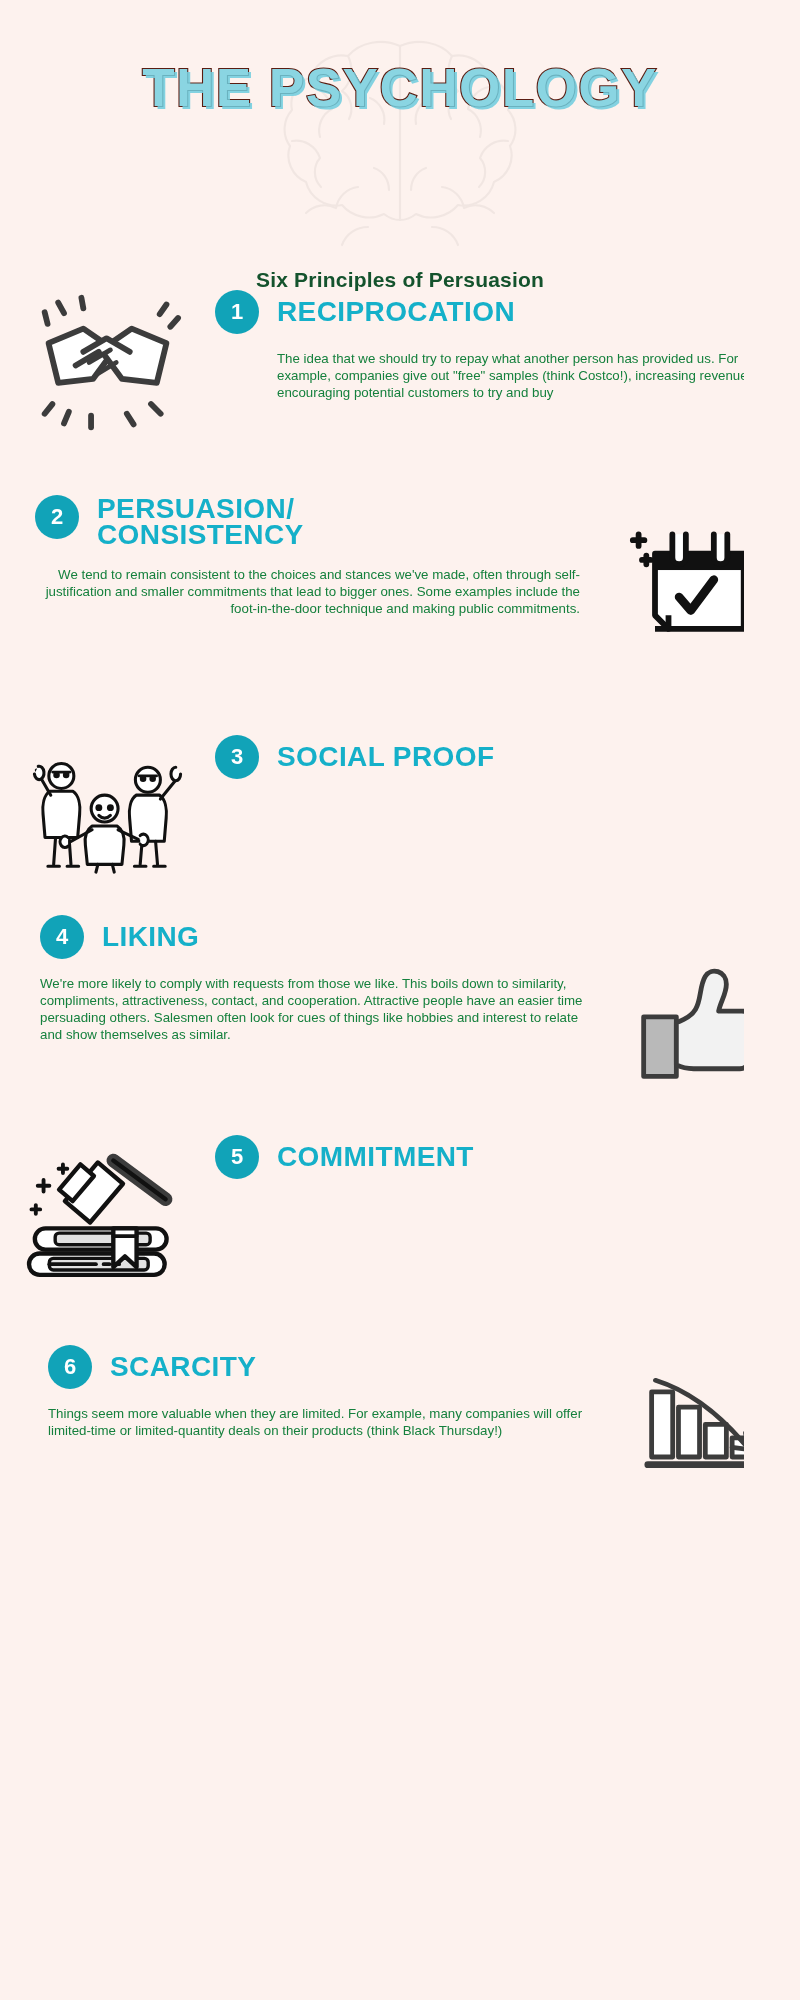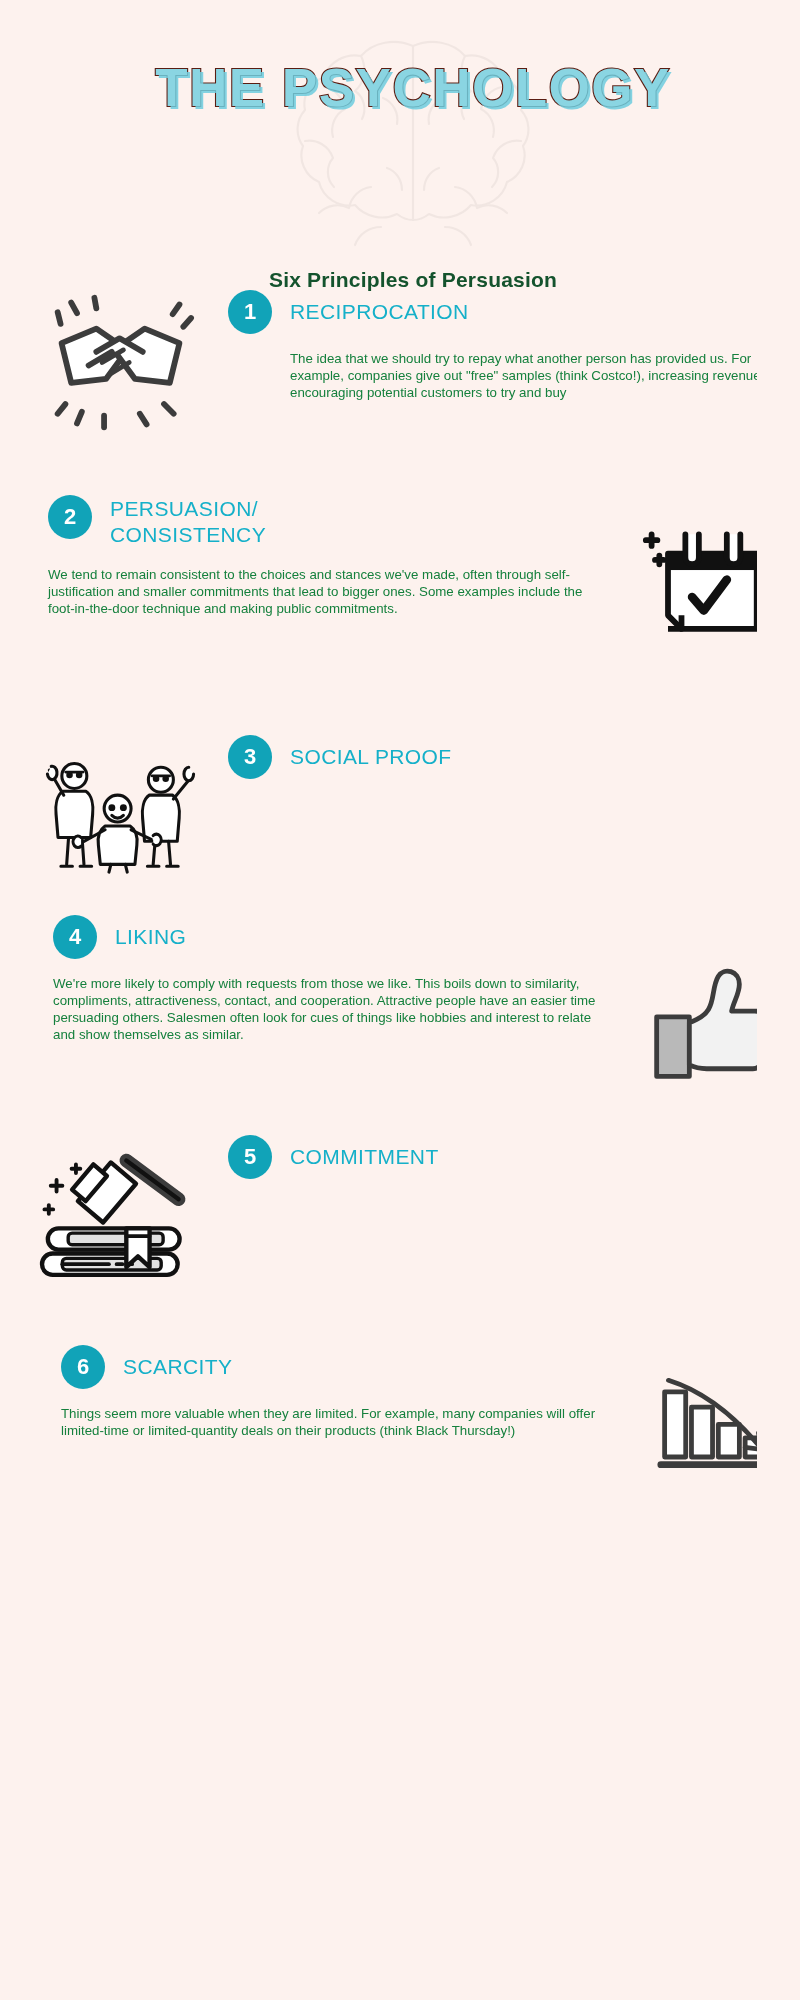--- a/index.html
+++ b/index.html
@@ -10,21 +10,20 @@
   body {
     background: #fdf2ee;
     position: relative;
     overflow: hidden;
   }
   .page {
     position: relative;
     width: 744px; height: 2000px;
     background: #fdf2ee;
     overflow: hidden;
-    margin-left: 13px;
   }
 
   
   .header {
     position: relative;
     width: 800px;
     height: 310px;
     text-align: center;
   }
   .brain-watermark {
@@ -99,22 +98,22 @@
     background: #11a3b8;
     color: #ffffff;
     font-size: 22px;
     font-weight: 700;
     display: flex;
     align-items: center;
     justify-content: center;
     line-height: 1;
   }
   .ptitle {
-    font-size: 21px;
-    font-weight: 400;
+    font-size: 28px;
+    font-weight: 700;
     color: #15b0c9;
     letter-spacing: .4px;
     line-height: 26px;
     padding-top: 9px;
     white-space: pre-line;
   }
   .ptitle.two-line { padding-top: 1px; }
 
   .pbody {
     font-size: 13.3px;
@@ -203,21 +202,21 @@
   </div>
 
   <div class="principle" style="top:495px;left:0;">
     <div class="row">
       <div class="text-cell left-pad" style="padding-left:35px;padding-right:10px;">
         <div class="head-row">
           <div class="badge">2</div>
           <div class="ptitle two-line">PERSUASION/
 CONSISTENCY</div>
         </div>
-        <div class="pbody" style="margin-left:0;margin-top:18px;">We tend to remain consistent to the choices and stances we've made, often through self-justification and smaller commitments that lead to bigger ones. Some examples include the foot-in-the-door technique and making public commitments.</div>
+        <div class="pbody" style="margin-left:0;margin-top:18px;text-align:right;">We tend to remain consistent to the choices and stances we've made, often through self-justification and smaller commitments that lead to bigger ones. Some examples include the foot-in-the-door technique and making public commitments.</div>
       </div>
       <div class="icon-cell" style="width:210px;flex:0 0 210px;padding-top:22px;">
         <svg viewBox="0 0 150 140" width="145" height="135">
           <g stroke="#111" stroke-width="6" fill="none" stroke-linecap="round" stroke-linejoin="round">
             <path d="M16 18 l0 12 M10 24 l12 0"></path>
             <path d="M24 40 l0 9 M19.5 44.5 l9 0"></path>
             <path d="M133 108 l0 12 M127 114 l12 0"></path>
             <path d="M124 92 l0 9 M119.5 96.5 l9 0"></path>
           </g>
           <g fill="#ffffff" stroke="#111" stroke-width="6" stroke-linejoin="round">

